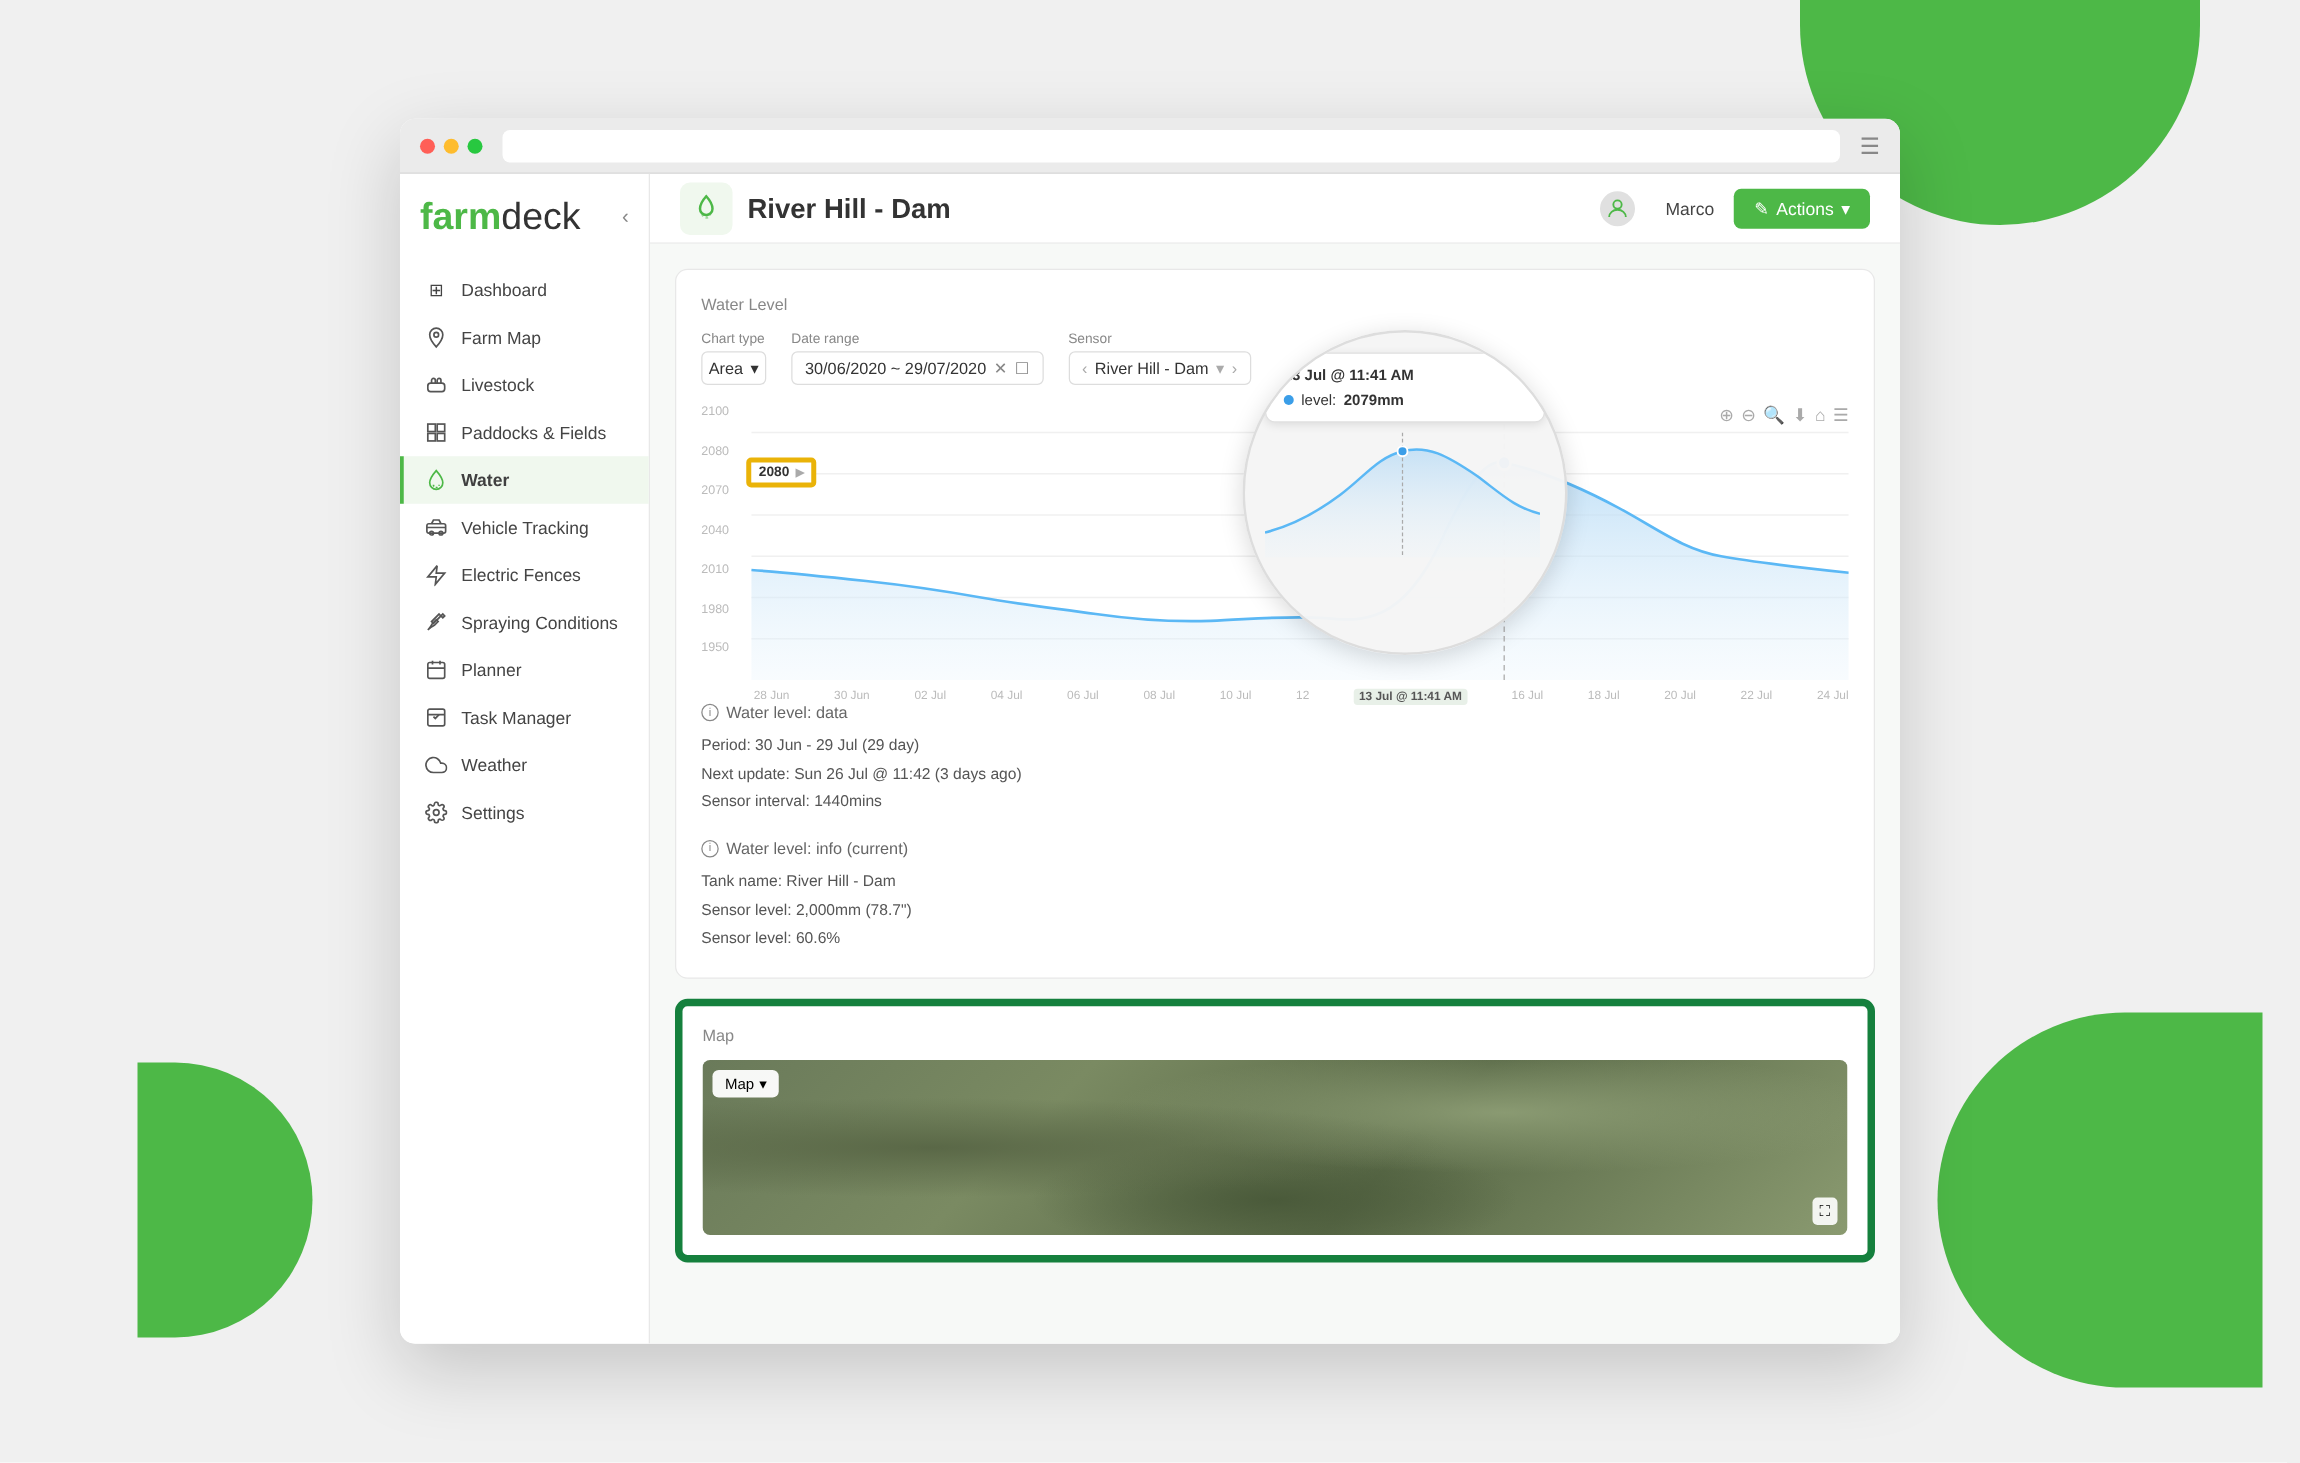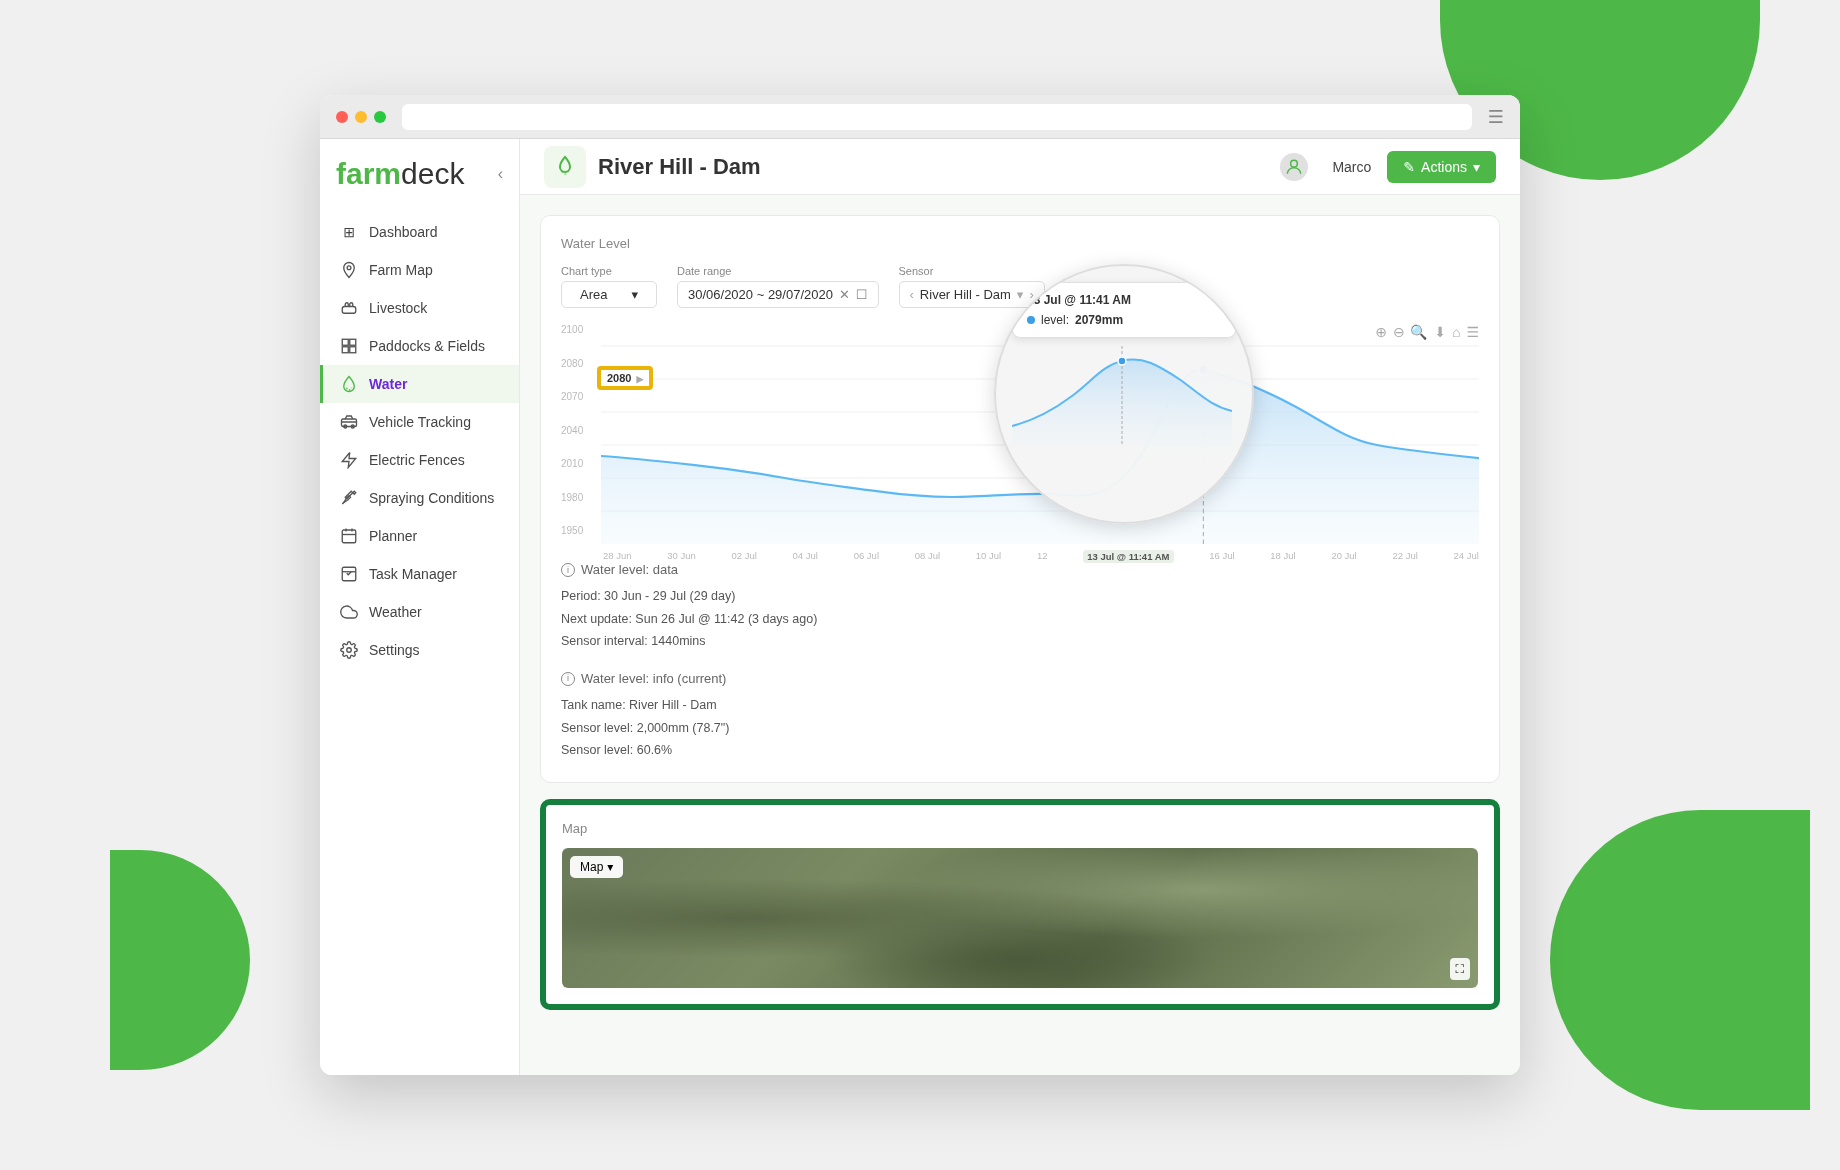--- a/index.html
+++ b/index.html
@@ -128,21 +128,21 @@
       align-items: center;
       gap: 10px;
       padding: 9px 16px;
       cursor: pointer;
       color: #444;
       font-size: 14px;
       border-left: 3px solid transparent;
       transition: background 0.15s;
     }
     .nav-item.active {
-      color: #6d28d9;
+      color: #404040;
       border-left-color: #4db847;
       background: #f0f8ee;
       font-weight: 600;
     }
     .nav-icon {
       width: 20px; height: 20px;
       flex-shrink: 0;
       display: flex; align-items: center; justify-content: center;
     }
 
@@ -232,24 +232,24 @@
     .control-group {
       display: flex;
       flex-direction: column;
       gap: 4px;
     }
     .control-label {
       font-size: 11px;
       color: #888;
     }
     .control-select {
-      display: flex; align-items: center; gap: 24px;
+      display: flex; align-items: center; gap: 6px;
       border: 1px solid #ddd;
       border-radius: 5px;
-      padding: 5px 18px;
+      padding: 5px 5px;
       font-size: 13px;
       color: #333;
       cursor: pointer;
       background: #fff;
     }
     .date-range-field {
       display: flex; align-items: center; gap: 6px;
       border: 1px solid #ddd;
       border-radius: 5px;
       padding: 5px 10px;
@@ -324,21 +324,21 @@
       background: #3b9ee8;
       flex-shrink: 0;
     }
     .tooltip-value {
       font-weight: 700;
     }
 
     
     .chart-y-labels {
       position: absolute;
-      left: 0; top: 0; bottom: 8px;
+      left: 0; top: 0; bottom: 20px;
       display: flex;
       flex-direction: column;
       justify-content: space-between;
       font-size: 10px;
       color: #aaa;
     }
 
     
     .chart-toolbar {
       position: absolute;

